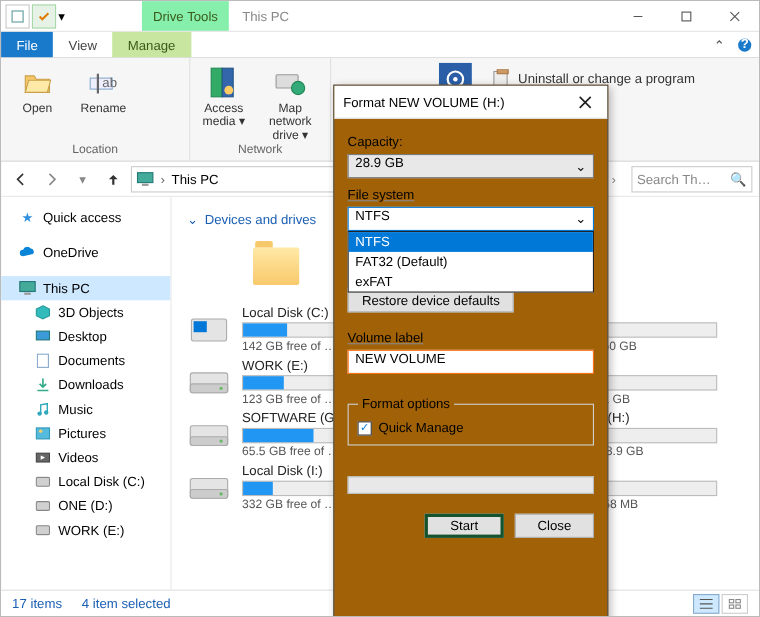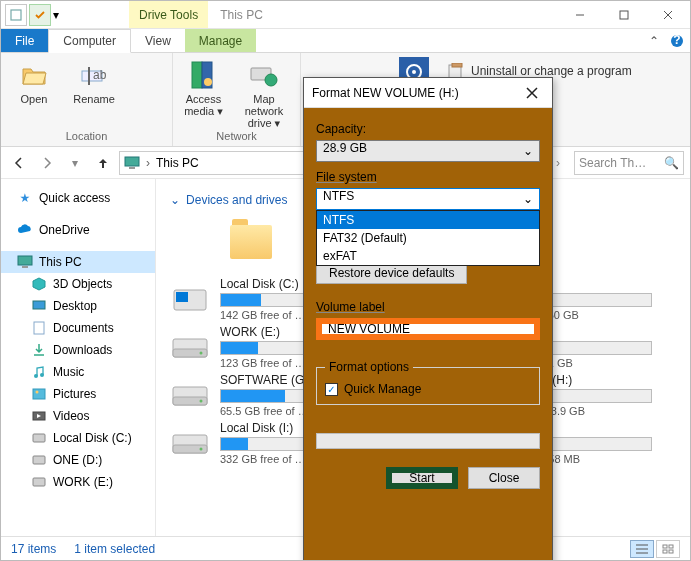--- a/index.html
+++ b/index.html
@@ -4,21 +4,21 @@
 <style>
 *{box-sizing:border-box;margin:0;padding:0;font-family:"Segoe UI",Tahoma,sans-serif;font-size:12px;-webkit-user-select:none;user-select:none}
 body{width:691px;height:561px;overflow:hidden;background:#fff;position:relative;border:1px solid #bbb}
 
 .titlebar{height:28px;display:flex;align-items:stretch;background:#fff;border-bottom:1px solid #e5e5e5}
 .qat{display:flex;align-items:center;padding:0 4px;gap:2px}
 .qat-btn{width:22px;height:22px;display:flex;align-items:center;justify-content:center;border:1px solid #c8c8c8;background:#fff}
 .qat-btn.checked{background:#e6f2e6;border-color:#a7d8a7}
 .qat svg{width:12px;height:12px}
 .qat-sep{width:8px}
-.drivetools{background:#fef9c3;padding:4px 10px;display:flex;align-items:center;color:#3a5a1a;margin-left:4px}
+.drivetools{background:#86efac;padding:4px 10px;display:flex;align-items:center;color:#3a5a1a;margin-left:4px}
 .title-text{flex:1;padding:0 12px;display:flex;align-items:center;color:#888}
 .winctrls{display:flex}
 .winbtn{width:44px;display:flex;align-items:center;justify-content:center;color:#555}
 .winbtn svg{width:10px;height:10px}
 
 .tabs{height:24px;display:flex;align-items:stretch;border-bottom:1px solid #d8d8d8}
 .tab{padding:0 14px;display:flex;align-items:center;color:#444}
 .tab.file{background:#1979ca;color:#fff}
 .tab.active{border:1px solid #d8d8d8;border-bottom:1px solid #fff;background:#fff;margin-bottom:-1px}
 .tab.drive{background:#c8e6a0;color:#3a5a1a}
@@ -75,23 +75,23 @@
 .dlg-close{width:24px;height:24px;display:flex;align-items:center;justify-content:center}
 .dlg-body{padding:10px 12px;display:flex;flex-direction:column;gap:4px}
 .fld-label{font-size:12px;margin-top:4px}
 .fld-label.u{text-decoration:underline;text-decoration-color:#888}
 .dlg-select{height:22px;border:1px solid #7a7a7a;background:#e8e8e8;display:flex;padding:0 6px;position:relative}
 .dlg-select .caret{position:absolute;right:6px;top:50%;transform:translateY(-50%)}
 .dlg-select.open{background:#fff;border-color:#0078d7}
 .dropdown{position:absolute;left:-1px;right:-1px;top:21px;background:#fff;border:1px solid #222;z-index:60}
 .dd-item{padding:2px 6px}
 .dd-item.sel{background:#0078d7;color:#fff}
-.dlg-input{height:22px;border:6px solid #f97316;background:#fff;padding:0 6px;display:flex;align-items:center}
+.dlg-input{height:22px;border:1px solid #f97316;background:#fff;padding:0 6px;display:flex;}
 .dlg-btn{height:22px;border:1px solid #adadad;background:#e1e1e1;padding:0 12px;display:inline-flex;align-items:center;justify-content:center}
-.dlg-btn.primary{border:6px solid #14532d}
+.dlg-btn.primary{border:3px solid #14532d}
 .opt-group{border:1px solid #d0d0d0;padding:8px;margin-top:16px}
 .opt-group legend{padding:0 4px;font-size:12px}
 .chk{display:flex;align-items:center;gap:6px}
 .chk .box{width:13px;height:13px;border:1px solid #333;background:#fff;display:flex;align-items:center;justify-content:center;font-size:10px;color:#0078d7}
 .progbar{height:16px;border:1px solid #bcbcbc;background:#e8e8e8;margin-top:24px;width:100%}
 .dlg-actions{display:flex;justify-content:flex-end;gap:10px;margin-top:14px}
 
 svg{display:block}
 .star{color:#2f8fde}
 .hdd-body{fill:#d0d0d0;stroke:#888;stroke-width:1}
@@ -130,21 +130,20 @@
     <div class="winbtn">
         <svg viewBox="0 0 10 10">
           <path d="M1 1l8 8M9 1l-8 8" stroke="currentColor" stroke-width="1"></path>
         </svg>
       </div>
   </div>
 </div>
 
 <div class="tabs">
   <div class="tab file">File</div>
-  <div class="tab active">Computer</div>
   <div class="tab">View</div>
   <div class="tab drive">Manage</div>
   <div class="tabspacer"></div>
   <div class="tabcaret">⌃</div>
   <div class="tabhelp">
       <svg width="14" height="14" viewBox="0 0 14 14">
         <circle cx="7" cy="7" r="6" fill="#1979ca"></circle>
         <text x="7" y="10" text-anchor="middle" fill="#fff" font-size="9" font-weight="bold">?</text>
       </svg>
     </div>
@@ -521,21 +520,21 @@
               <div class="dfree">457 MB free of 458 MB</div>
             </div>
           </div>
         </div>
       </div>
   </div>
 </div>
 
 <div class="status">
   <span>17 items</span>
-  <span>1 item selected</span>
+  <span>4 item selected</span>
   <div class="rightbtns">
     <div class="viewbtn act">
         <svg width="12" height="10" viewBox="0 0 12 10">
           <path d="M0 1h12M0 5h12M0 9h12" stroke="#555"></path>
         </svg>
       </div>
     <div class="viewbtn">
         <svg width="12" height="10" viewBox="0 0 12 10">
           <rect x="1" y="1" width="4" height="3" fill="none" stroke="#888"></rect>
           <rect x="7" y="1" width="4" height="3" fill="none" stroke="#888"></rect>

